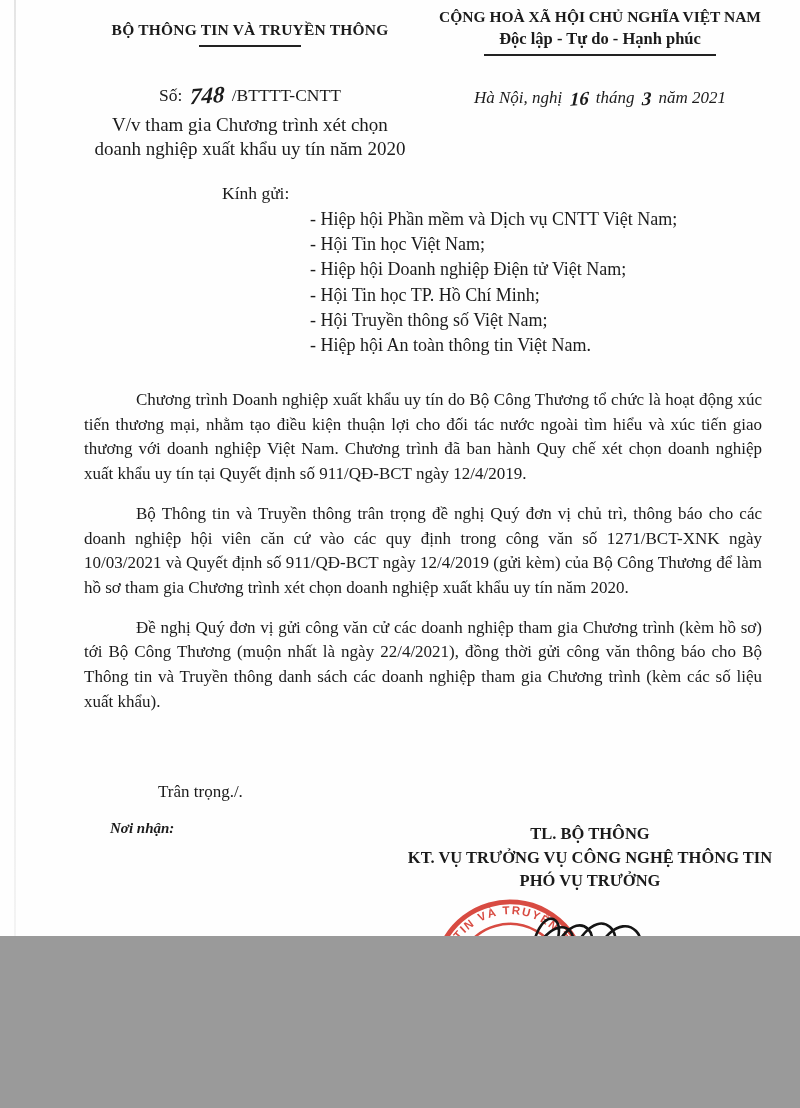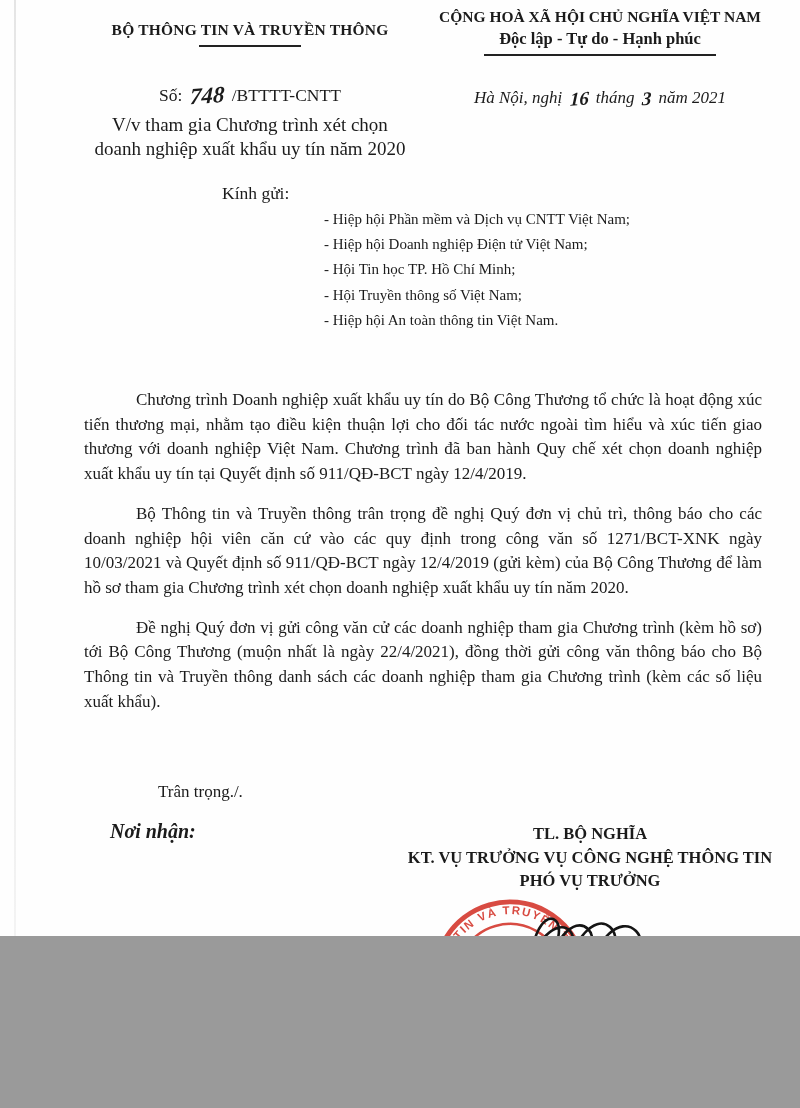--- a/index.html
+++ b/index.html
@@ -27,31 +27,31 @@
                transform:rotate(-4deg) skewX(-6deg); font-size:23px; line-height:1;
                vertical-align:-2px; padding:0 3px; }
   .handwrite.small { font-size:19px; }
   .place-date { position:absolute; left:418px; top:88px; width:364px; text-align:center;
                 font-style:italic; font-size:17px; }
   .subject { position:absolute; left:80px; top:113px; width:340px; text-align:center;
              font-size:19px; line-height:24px; }
 
   
   .salutation-label { position:absolute; left:222px; top:183px; font-size:17.5px; }
-  .recipient-list { position:absolute; left:324px; top:207px; font-size:15px; line-height:25.2px; }
+  .recipient-list { position:absolute; left:310px; top:207px; font-size:18px; line-height:25.2px; }
 
   
   .body-text { position:absolute; left:84px; top:388px; width:678px; }
   .body-text p { font-size:17px; line-height:24.7px; text-align:justify;
                  text-indent:52px; margin-bottom:15px; }
   .closing { position:absolute; left:158px; top:782px; font-size:17px; }
 
   
   .distribution { position:absolute; left:110px; top:820px; }
-  .distribution-label { font-weight:bold; font-style:italic; font-size:20px; margin-bottom:6px;text-align:center; }
+  .distribution-label { font-weight:bold; font-style:italic; font-size:15px; margin-bottom:6px;text-align:center; }
   .distribution-list { font-size:14.8px; line-height:18.6px; }
   .sig-block { position:absolute; left:398px; top:822px; width:384px; text-align:center; }
   .sig-block div { font-weight:bold; font-size:16.5px; line-height:23.5px; }
   .signer-name { position:absolute; left:420px; top:1022px; width:340px; text-align:left;
                  font-weight:bold; font-size:19px; }
 
   .seal { position:absolute; left:428px; top:895px; opacity:.9; }
   .signature { position:absolute; left:516px; top:893px; }
 
   .viet-badge { position:absolute; left:700px; top:1063px; }
@@ -85,39 +85,40 @@
     <span>năm 2021</span>
   </div>
   <div class="subject">
     <div>V/v tham gia Chương trình xét chọn</div>
     <div>doanh nghiệp xuất khẩu uy tín năm 2020</div>
   </div>
 
   <div class="salutation-label">Kính gửi:</div>
   <div class="recipient-list">
     <div>- Hiệp hội Phần mềm và Dịch vụ CNTT Việt Nam;</div>
+    <div>- Hội Tin học Việt Nam;</div>
     <div>- Hiệp hội Doanh nghiệp Điện tử Việt Nam;</div>
     <div>- Hội Tin học TP. Hồ Chí Minh;</div>
     <div>- Hội Truyền thông số Việt Nam;</div>
     <div>- Hiệp hội An toàn thông tin Việt Nam.</div>
   </div>
 
   <div class="body-text">
     <p>Chương trình Doanh nghiệp xuất khẩu uy tín do Bộ Công Thương tổ chức là hoạt động xúc tiến thương mại, nhằm tạo điều kiện thuận lợi cho đối tác nước ngoài tìm hiểu và xúc tiến giao thương với doanh nghiệp Việt Nam. Chương trình đã ban hành Quy chế xét chọn doanh nghiệp xuất khẩu uy tín tại Quyết định số 911/QĐ-BCT ngày 12/4/2019.</p>
     <p>Bộ Thông tin và Truyền thông trân trọng đề nghị Quý đơn vị chủ trì, thông báo cho các doanh nghiệp hội viên căn cứ vào các quy định trong công văn số 1271/BCT-XNK ngày 10/03/2021 và Quyết định số 911/QĐ-BCT ngày 12/4/2019 (gửi kèm) của Bộ Công Thương để làm hồ sơ tham gia Chương trình xét chọn doanh nghiệp xuất khẩu uy tín năm 2020.</p>
     <p>Đề nghị Quý đơn vị gửi công văn cử các doanh nghiệp tham gia Chương trình (kèm hồ sơ) tới Bộ Công Thương (muộn nhất là ngày 22/4/2021), đồng thời gửi công văn thông báo cho Bộ Thông tin và Truyền thông danh sách các doanh nghiệp tham gia Chương trình (kèm các số liệu xuất khẩu).</p>
   </div>
   <div class="closing">Trân trọng./.</div>
 
   <div class="distribution">
     <div class="distribution-label">Nơi nhận:</div>
   </div>
 
   <div class="sig-block">
-    <div>TL. BỘ NGHĨA</div>
+    <div>TL. BỘ THÔNG</div>
     <div>KT. VỤ TRƯỞNG VỤ CÔNG NGHỆ THÔNG TIN</div>
     <div>PHÓ VỤ TRƯỞNG</div>
   </div>
 
   <svg class="seal" width="164" height="164" viewBox="-82 -82 164 164">
     <g transform="rotate(-16)" stroke="#d4382e" fill="none">
       <circle r="75" stroke-width="5"></circle>
       <circle r="53" stroke-width="2.5"></circle>
       <path id="sealArc" d="M -55 34 A 64 64 0 1 1 55 34" stroke="none"></path>
       <text fill="#d4382e" stroke="none" font-size="11.5" font-weight="bold" letter-spacing="1.6" font-family="Liberation Sans, sans-serif">

